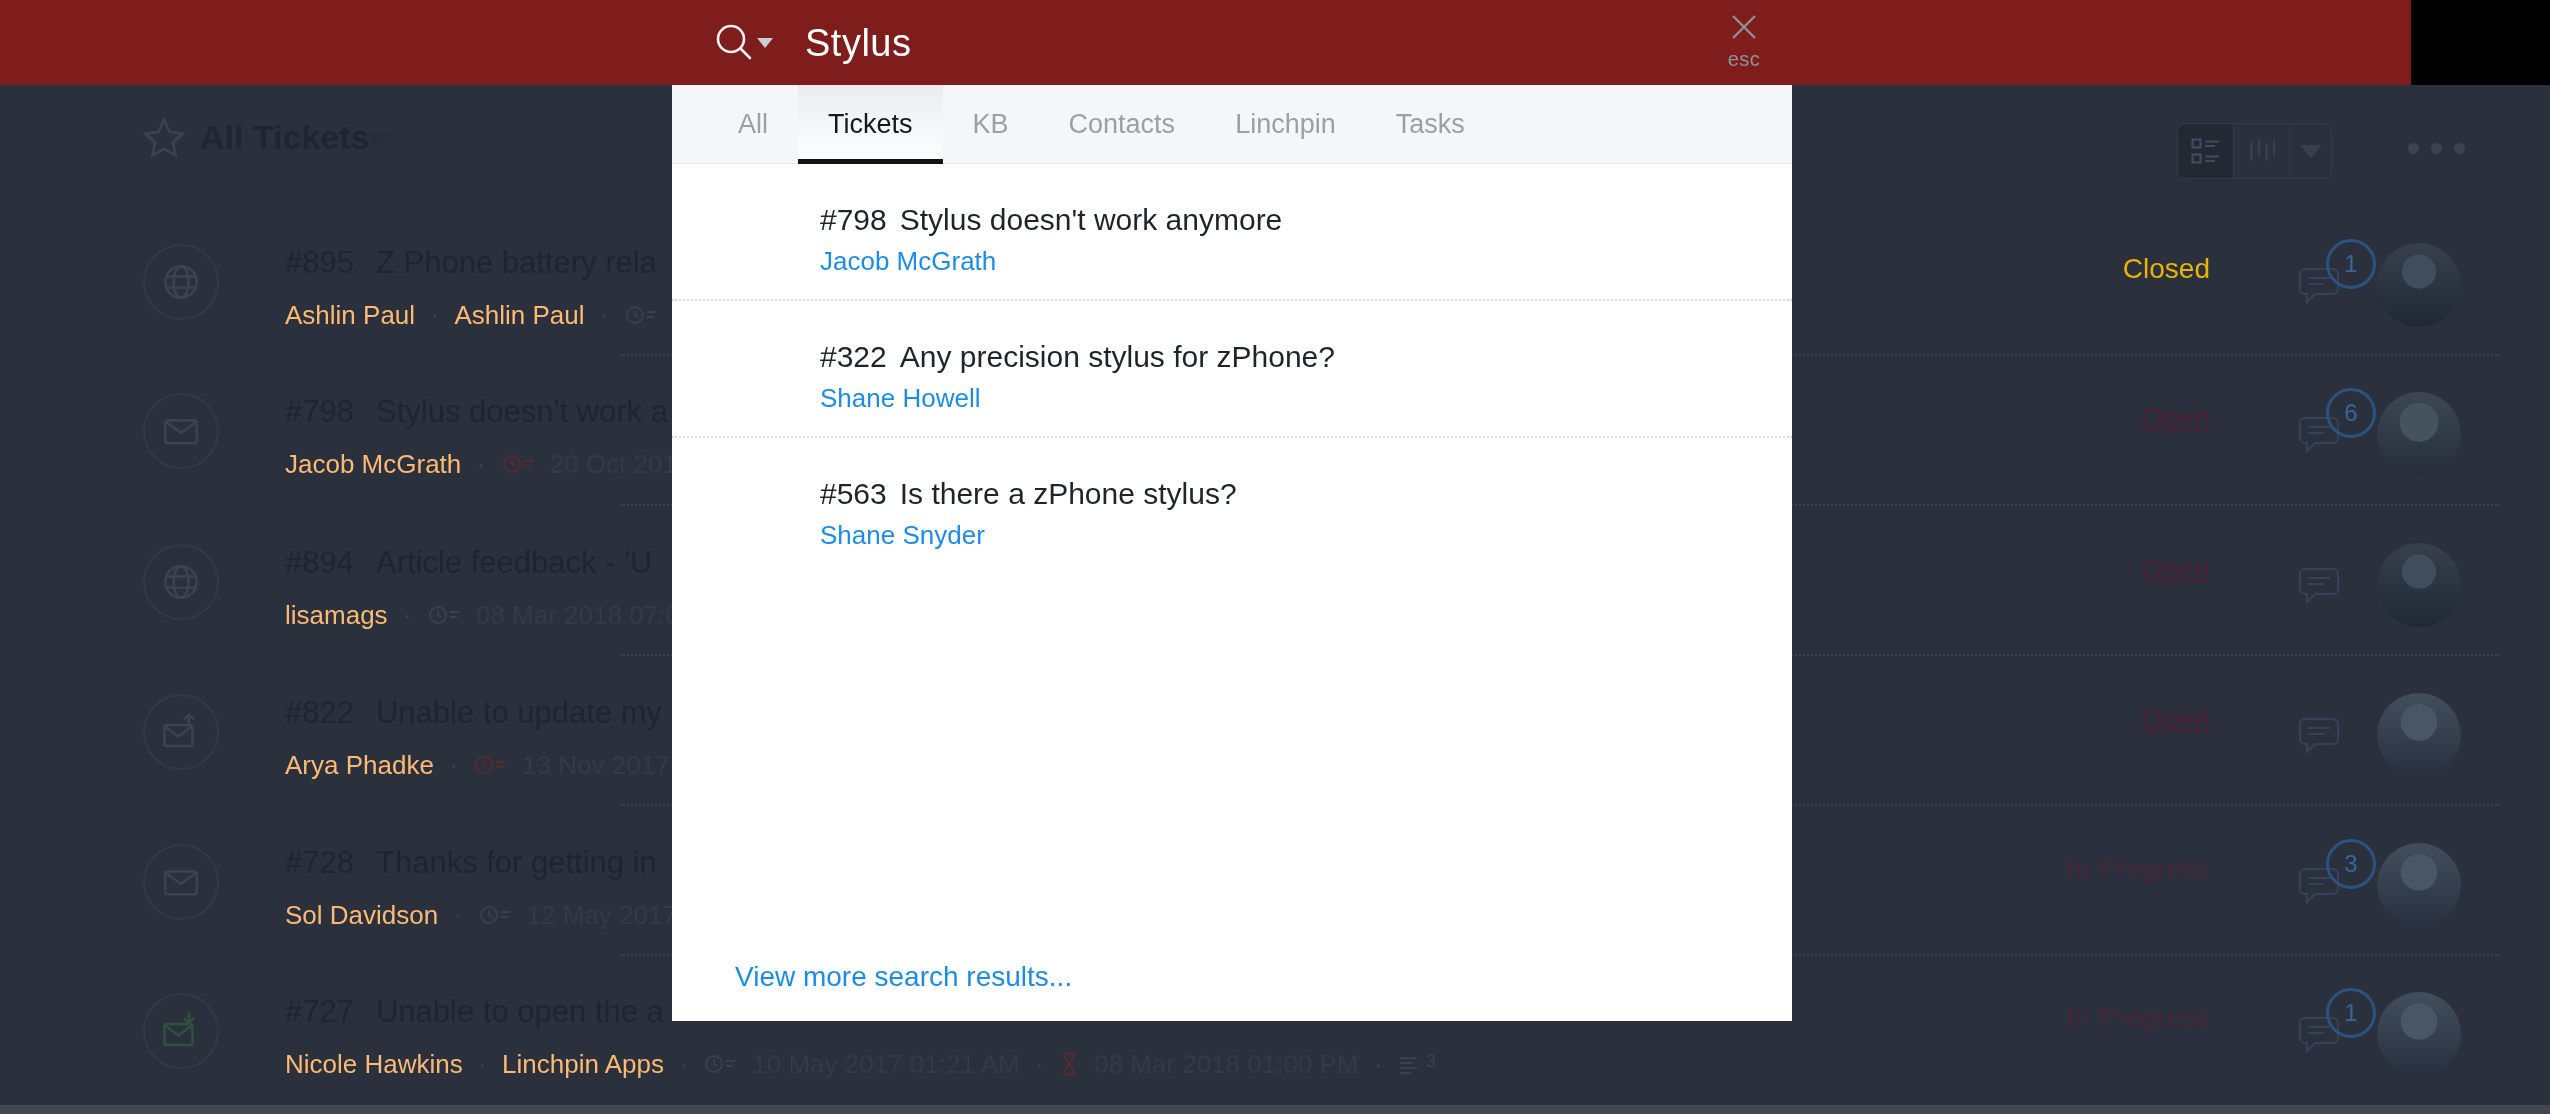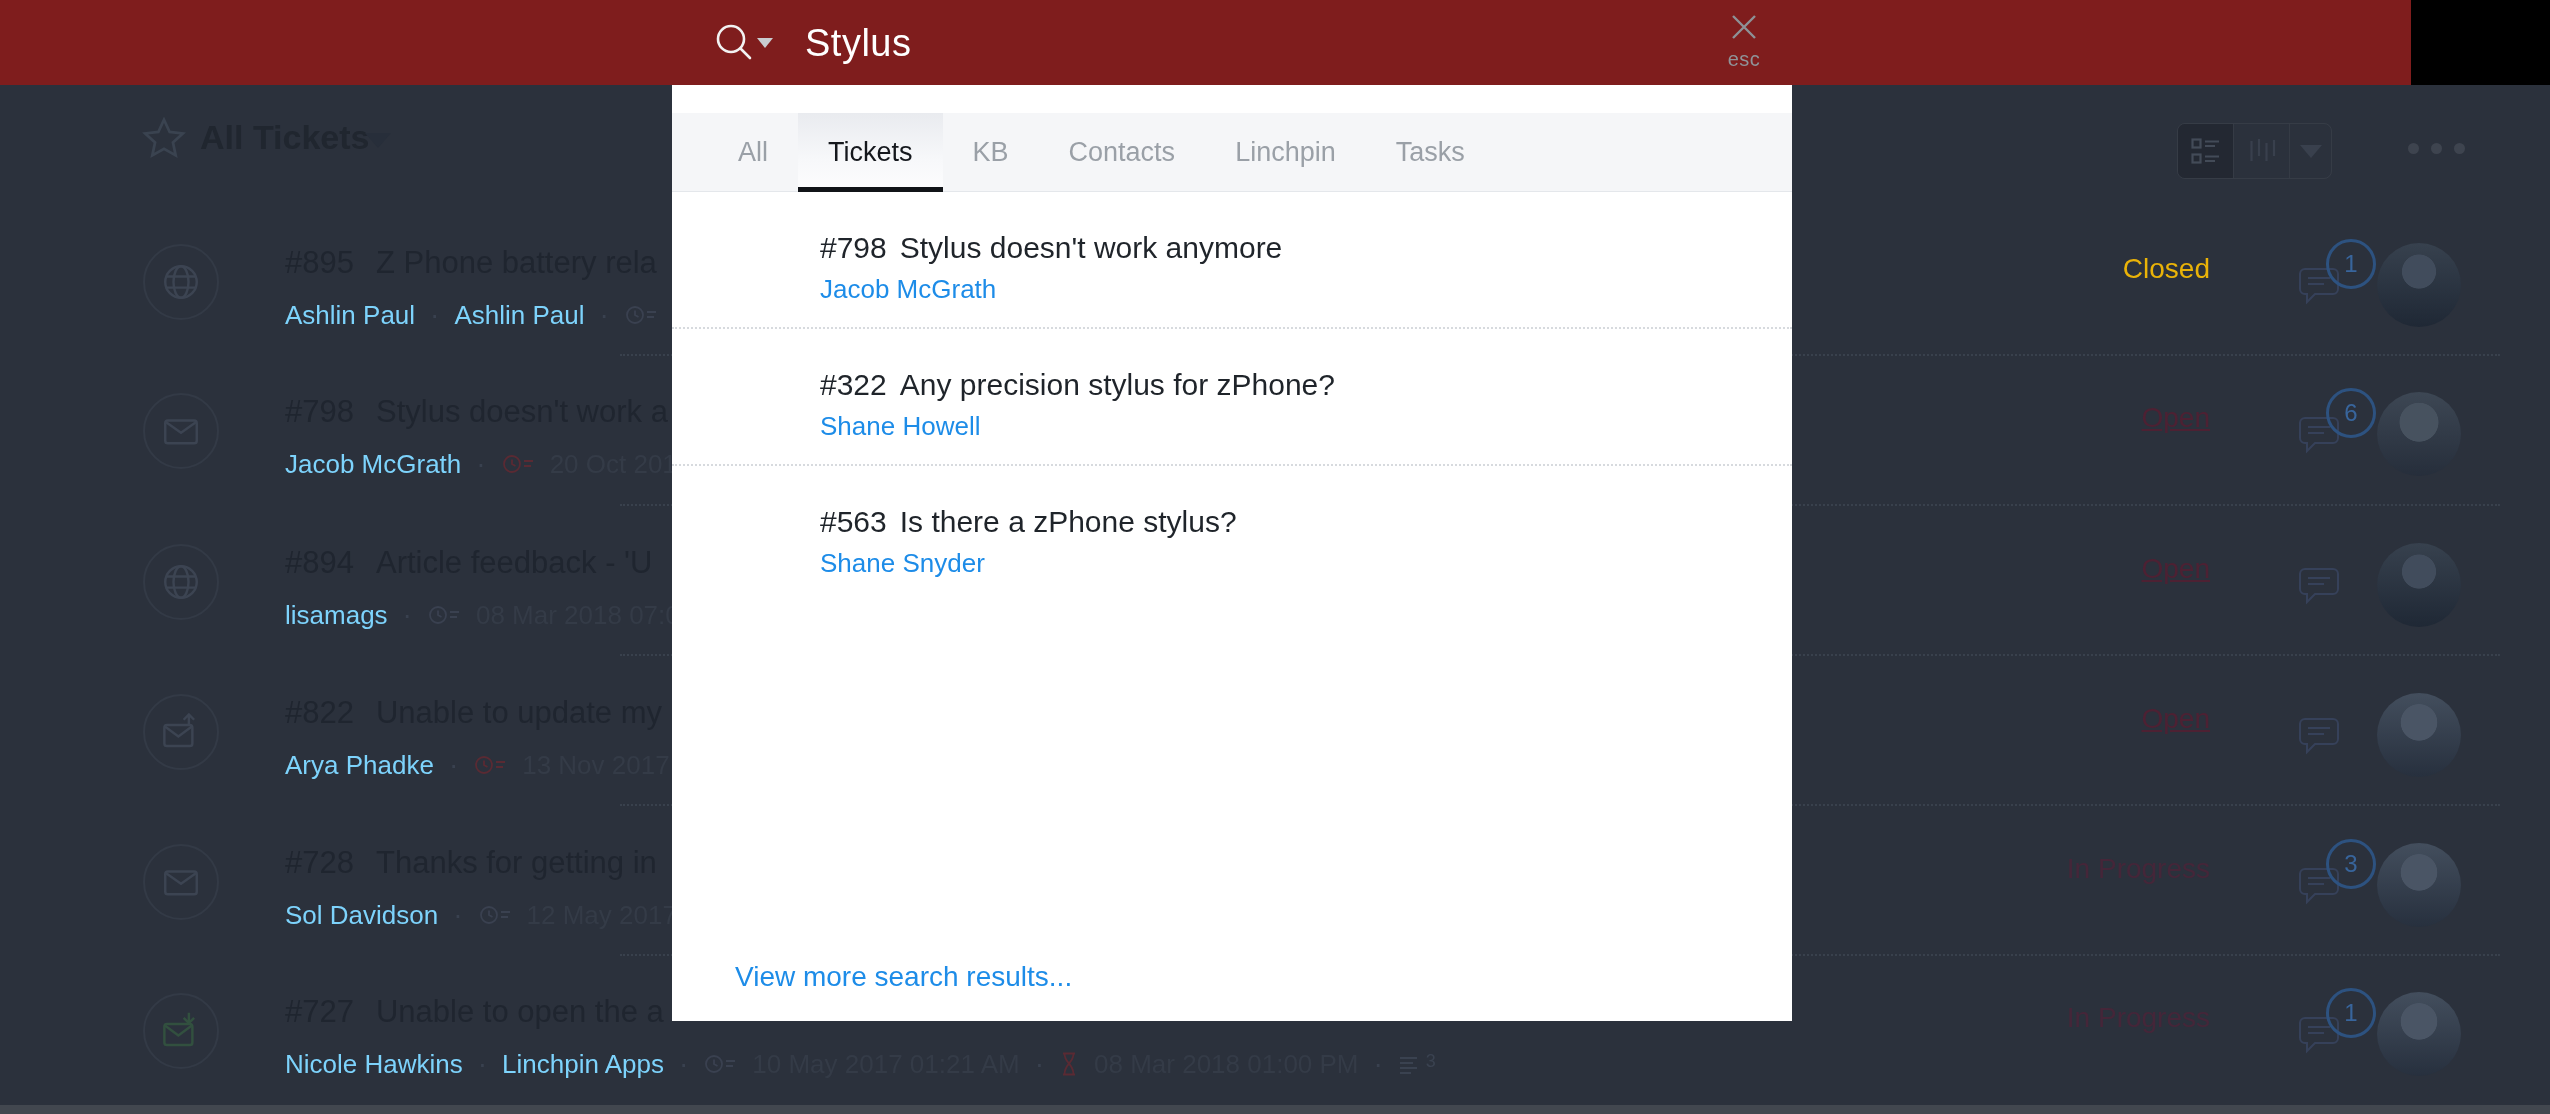--- a/index.html
+++ b/index.html
@@ -34,21 +34,21 @@
 
   .row-sep{position:absolute;left:620px;width:1880px;border-top:2px dotted rgba(150,162,182,.14);}
 
   
   .bg-row{position:absolute;left:0;width:2550px;height:126px;}
   .chan{position:absolute;left:143px;top:27px;width:72px;height:72px;border-radius:50%;
         border:2px solid #333a46;display:flex;align-items:center;justify-content:center;color:#3c4452;}
   .chan.green{color:#32503f;}
   .l1{position:absolute;left:285px;top:28px;display:flex;gap:22px;font-size:31px;color:#1f252f;white-space:nowrap;}
   .l2{position:absolute;left:285px;top:82px;display:flex;align-items:center;gap:15px;font-size:26px;white-space:nowrap;}
-  .blink{color:#7dd3fc;text-decoration:none;}
+  .blink{color:#fdba74;text-decoration:none;}
   .meta{color:#343b47;}
   .dot::before{content:"·";color:#39414f;font-size:28px;}
   .clockic{color:#3a4150;display:flex;align-items:center;}
   .clockic.red{color:#5a2a33;}
   .hourglass{color:#5a2a33;display:flex;align-items:center;}
   .threads{color:#3a4250;display:flex;align-items:flex-start;}
   .threads sup{font-size:18px;color:#3a4250;margin-left:2px;line-height:1;}
   .status{position:absolute;left:1990px;top:36px;width:220px;text-align:right;font-size:28px;}
   .st-closed{color:#eab308;}
   .st-open{color:#4d2133;text-decoration:underline;}
@@ -57,21 +57,21 @@
   .badge{position:absolute;left:2326px;top:22px;width:44px;height:44px;border-radius:50%;
          border:3px solid #2d5280;color:#38659c;font-size:24px;display:flex;align-items:center;justify-content:center;}
   .avatar{position:absolute;left:2377px;top:26px;width:84px;height:84px;border-radius:50%;}
   .av-suit{background:radial-gradient(circle at 50% 34%, #414c5c 0 24%, transparent 25%),linear-gradient(#37414e,#1f2835);}
   .av-glass{background:radial-gradient(circle at 50% 36%, #47525f 0 28%, transparent 29%),linear-gradient(#3d4754,#262e3b);}
   .av-smile{background:radial-gradient(circle at 50% 35%, #4a5565 0 26%, transparent 27%),linear-gradient(#434e5d,#27303e);}
   .bottom-strip{position:absolute;left:0;bottom:0;width:2550px;height:9px;background:#42474f;}
 
   
   .panel{position:absolute;left:672px;top:85px;width:1120px;height:936px;background:#fff;z-index:30;}
-  .tabbar{height:79px;background:#f5f6f8;border-bottom:1px solid #e4e7eb;display:flex;align-items:stretch;padding-left:36px;box-sizing:border-box;margin-top:28px;}
+  .tabbar{height:79px;background:#f5f6f8;border-bottom:1px solid #e4e7eb;display:flex;align-items:stretch;padding-left:36px;box-sizing:border-box;}
   .tab{position:relative;padding:0 30px;display:flex;align-items:center;font-size:27px;color:#9aa0a7;cursor:pointer;}
   .tab.active{background:linear-gradient(180deg,#e9ebef,#f7f8fa 60%,#fdfdfe);color:#15181d;}
   .tab.active::after{content:"";position:absolute;left:0;right:0;bottom:-1px;height:5px;background:#111418;}
   .result{padding:39px 0 23px 148px;border-bottom:2px dotted #d7dade;cursor:pointer;}
   .result:last-child{border-bottom:none;}
   .r-l1{display:flex;gap:13px;font-size:30px;color:#1f242a;line-height:34px;}
   .r-contact{margin-top:9px;font-size:26px;color:#1d8ce8;line-height:30px;}
   .view-more{position:absolute;left:63px;bottom:28px;font-size:28px;color:#1d8ce8;cursor:pointer;text-align:center;}
 
   svg{display:block;}

